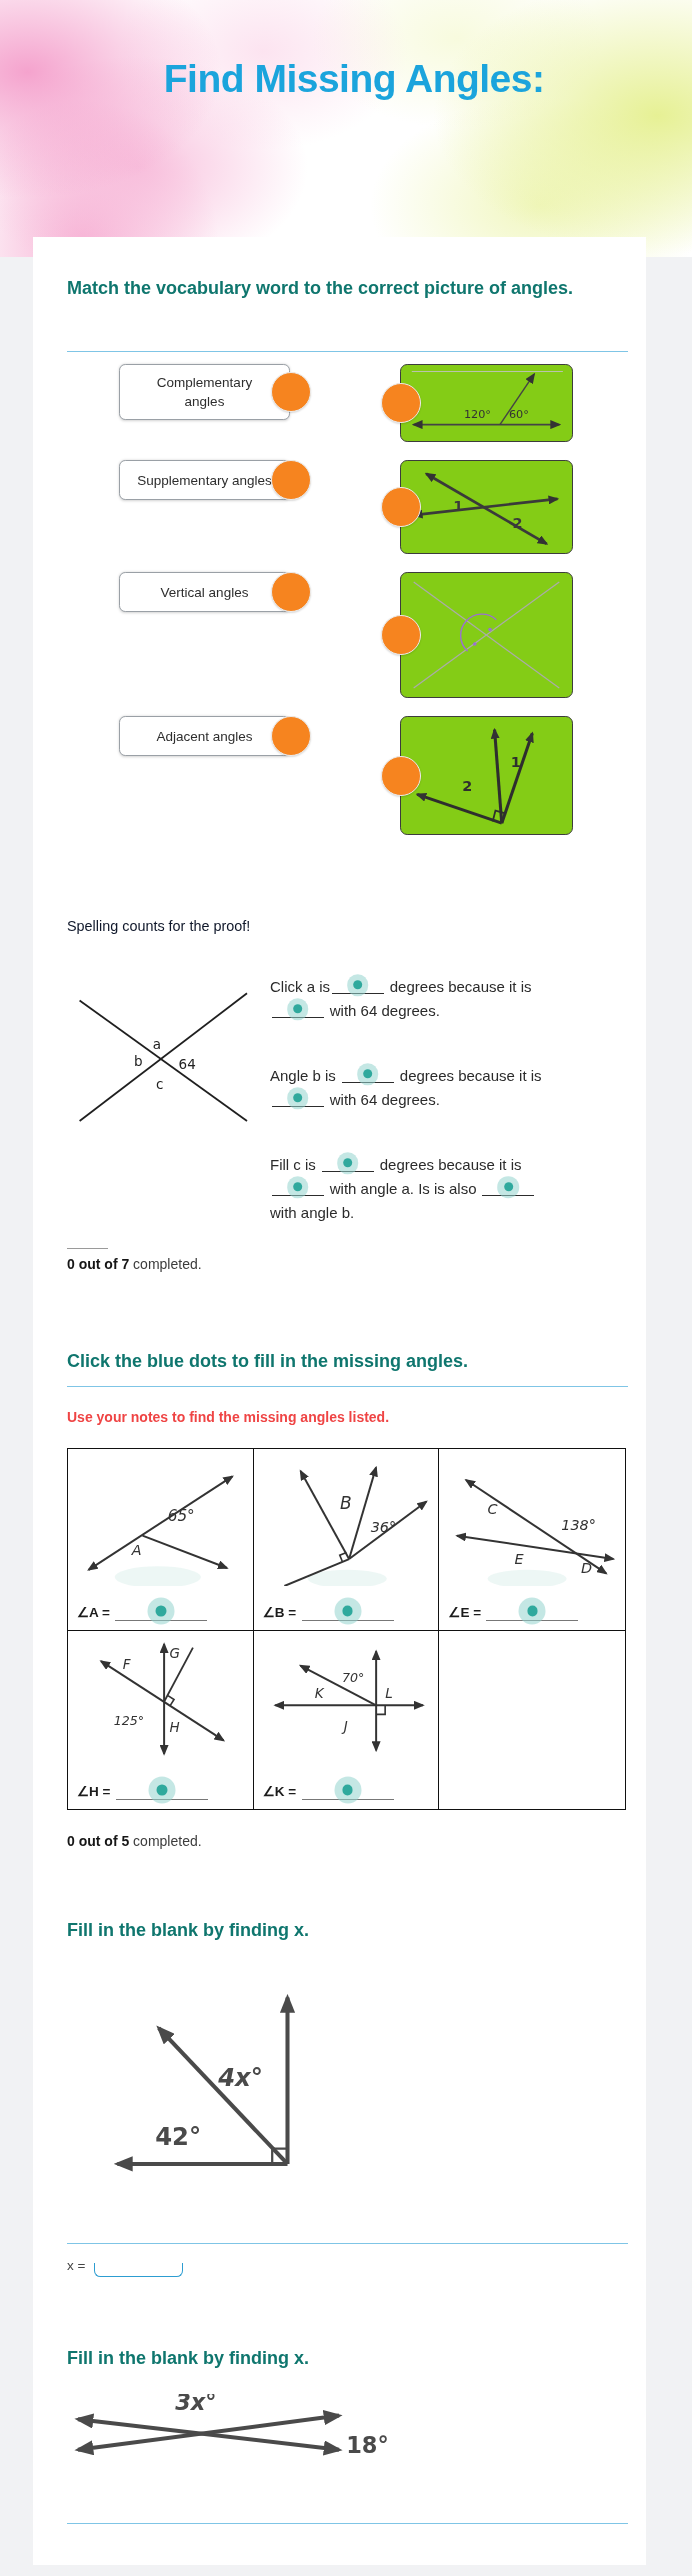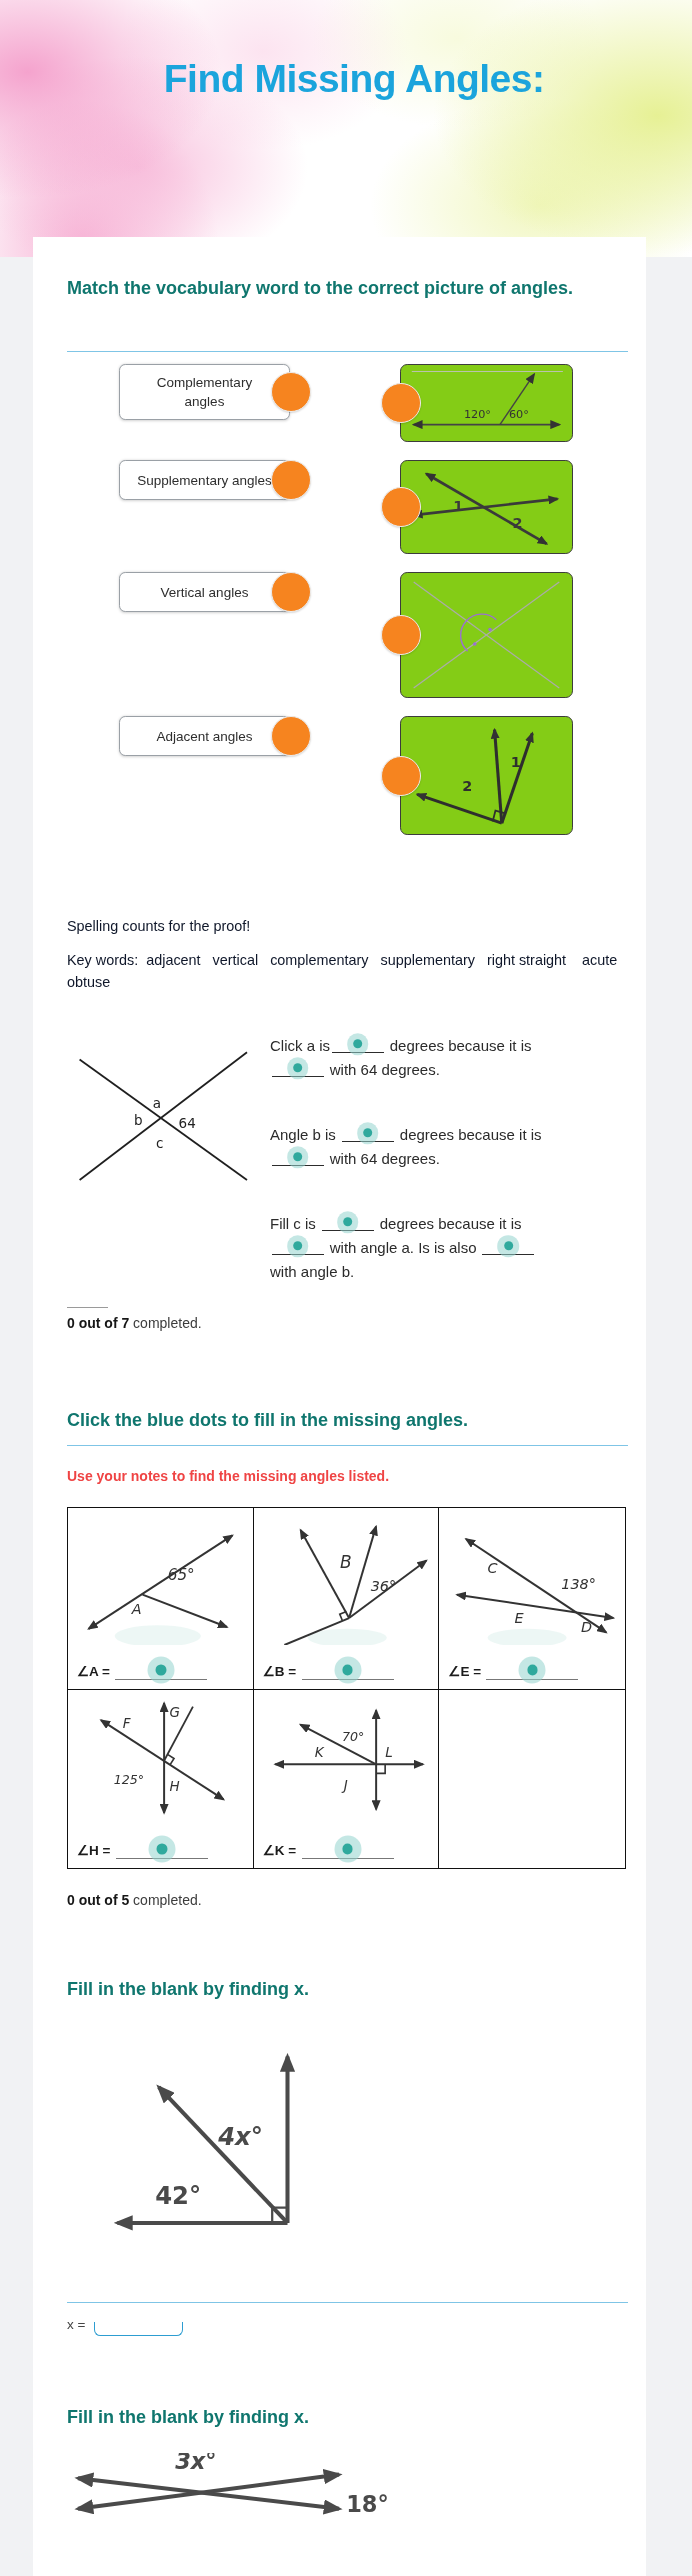--- a/index.html
+++ b/index.html
@@ -212,21 +212,20 @@
           <polyline points="102,116 105,104 116,107" fill="none" stroke="#2e2e2e" stroke-width="2"></polyline>
           <text x="122" y="56" font-size="16" font-weight="bold" fill="#2e2e2e">1</text>
           <text x="68" y="82" font-size="16" font-weight="bold" fill="#2e2e2e">2</text>
         </svg>
       </div>
     </div>
   </div>
 
   
   <p class="plain spelling">Spelling counts for the proof!</p>
-  <p class="plain keywords">Key words:  adjacent   vertical   complementary   supplementary   right straight    acute    obtuse</p>
 
   <div class="proof">
     <div class="proof-fig">
       <svg width="189" height="167" viewBox="0 0 210 185">
         <line x1="14" y1="28" x2="200" y2="162" stroke="#1f1f1f" stroke-width="2"></line>
         <line x1="14" y1="162" x2="200" y2="20" stroke="#1f1f1f" stroke-width="2"></line>
         <text x="100" y="82" text-anchor="middle" font-size="15" fill="#222">a</text>
         <text x="84" y="101" text-anchor="end" font-size="15" fill="#222">b</text>
         <text x="103" y="126" text-anchor="middle" font-size="15" fill="#222">c</text>
         <text x="124" y="104" font-size="15" fill="#222">64</text>

